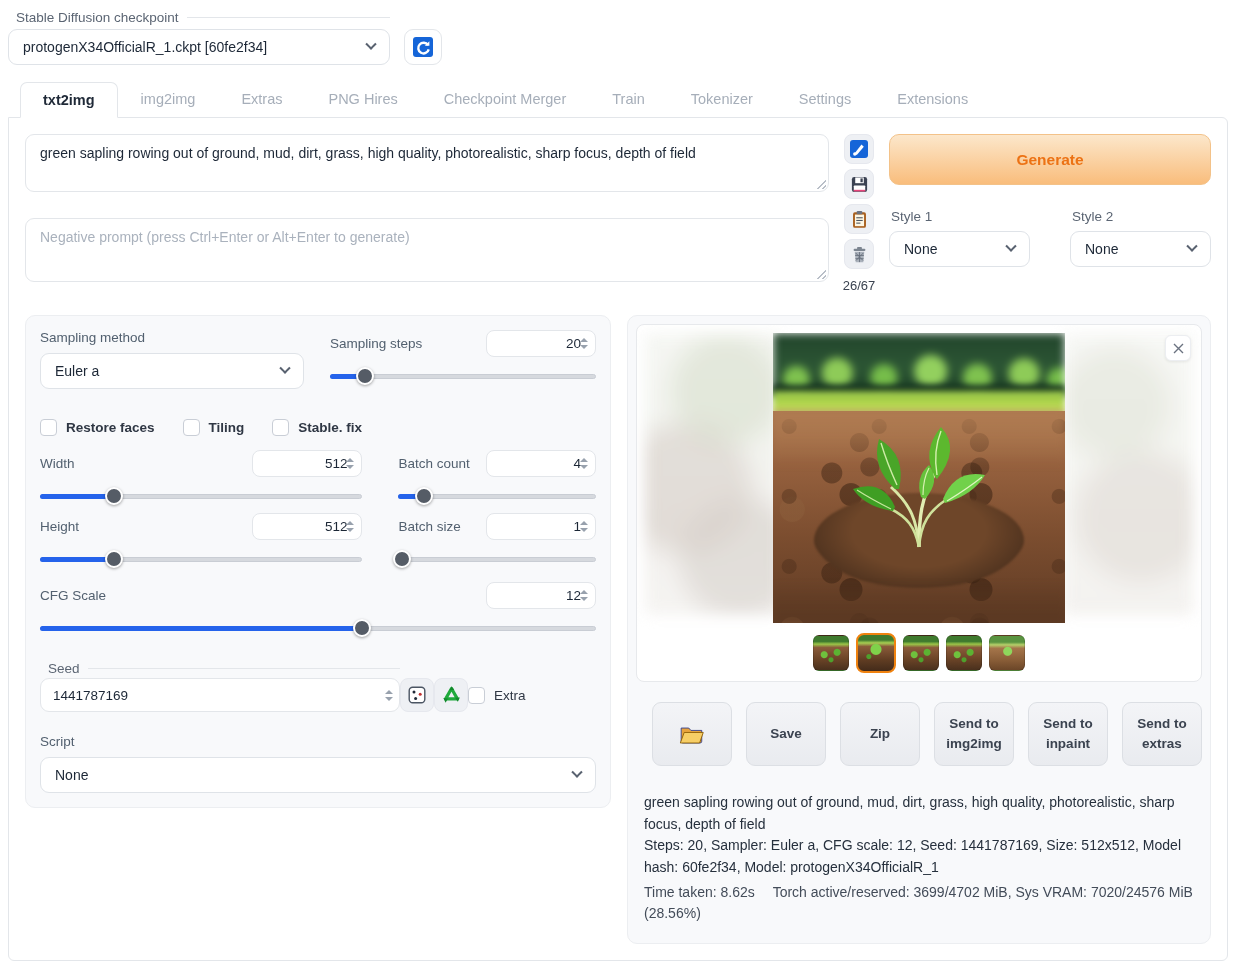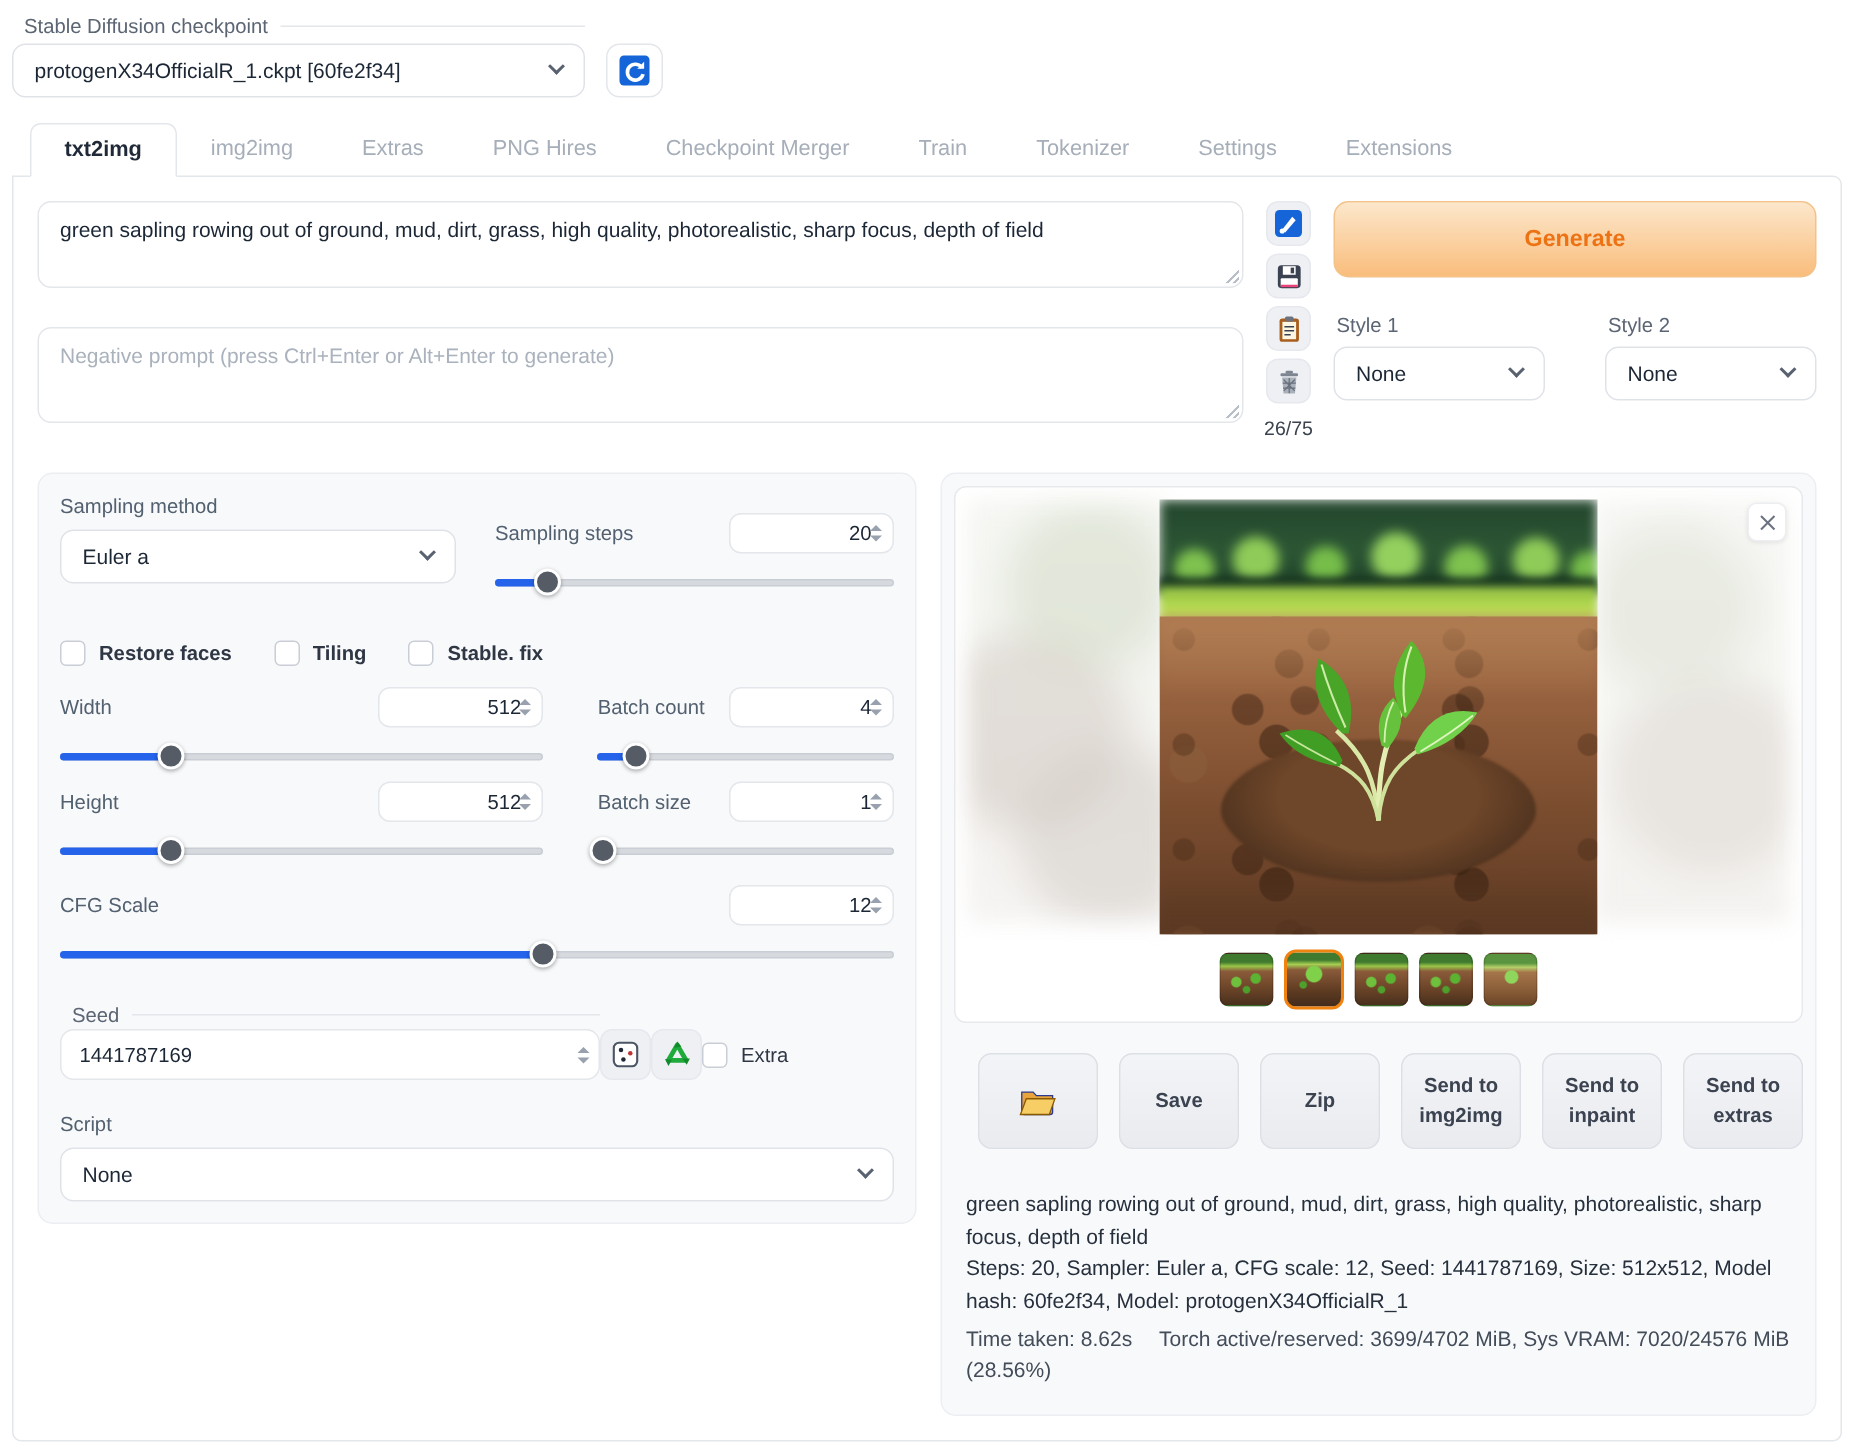--- a/index.html
+++ b/index.html
@@ -57,21 +57,21 @@
 
   
   .content-row { display:flex; gap:16px; margin-top:22px; align-items:flex-start; }
   .panel { background:#f8f9fb; border:1px solid #eceef1; border-radius:10px; }
   .left-panel { width:586px; padding:14px; }
   .right-panel { flex:1; padding:8px; }
 
   .fieldlbl { font-size:13.5px; color:#52606f; margin-bottom:8px; }
   .row-a { display:flex; gap:26px; }
   .col-sampler { flex:0 0 264px; }
-  .col-steps { flex:1;margin-top:12px; }
+  .col-steps { flex:1; }
   .num-header { display:flex; align-items:center; justify-content:space-between; }
   .num-input { width:110px; height:27px; background:#fff; border:1px solid #e3e6ea; border-radius:8px;
     display:flex; align-items:center; position:relative; cursor:text; }
   .num-input .val { flex:1; text-align:right; font-size:13.5px; color:#1c2736; padding-right:14px; }
   .spinners { position:absolute; right:4px; top:0; bottom:0; width:14px; display:flex;
     flex-direction:column; justify-content:center; gap:3px; align-items:center; }
   .sp-up { width:0;height:0;border-left:4px solid transparent;border-right:4px solid transparent;border-bottom:4px solid #98a1ad; }
   .sp-dn { width:0;height:0;border-left:4px solid transparent;border-right:4px solid transparent;border-top:4px solid #98a1ad; }
 
   .slider { position:relative; height:18px; margin-top:10px; cursor:pointer; }
@@ -271,21 +271,21 @@
           </svg>
         </div>
         <div class="tool-btn">
           <svg width="19" height="19" viewBox="0 0 20 20">
             <rect x="7.4" y="2.2" width="5.2" height="2.2" rx="1" fill="#7c8590"></rect>
             <rect x="3.8" y="4" width="12.4" height="2.2" rx="1" fill="#7c8590"></rect>
             <path d="M5 7 h10 l-1 11.2 h-8 z" fill="#aab1bb"></path>
             <path d="M6 8.4 l7.8 8 M14 8.4 l-7.8 8 M10 7.4 v10.6 M5.4 11 h9.2 M5.7 14.4 h8.6" stroke="#67707c" stroke-width="0.9" fill="none"></path>
           </svg>
         </div>
-        <div class="token-counter">26/75</div>
+        <div class="token-counter">26/67</div>
       </div>
 
       <div class="gen-col">
         <button class="generate-btn">Generate</button>
         <div class="styles-row">
           <div class="style-col">
             <div class="lbl">Style 1</div>
             <div class="select">
               <span>None</span>
               <span class="chev"></span>

